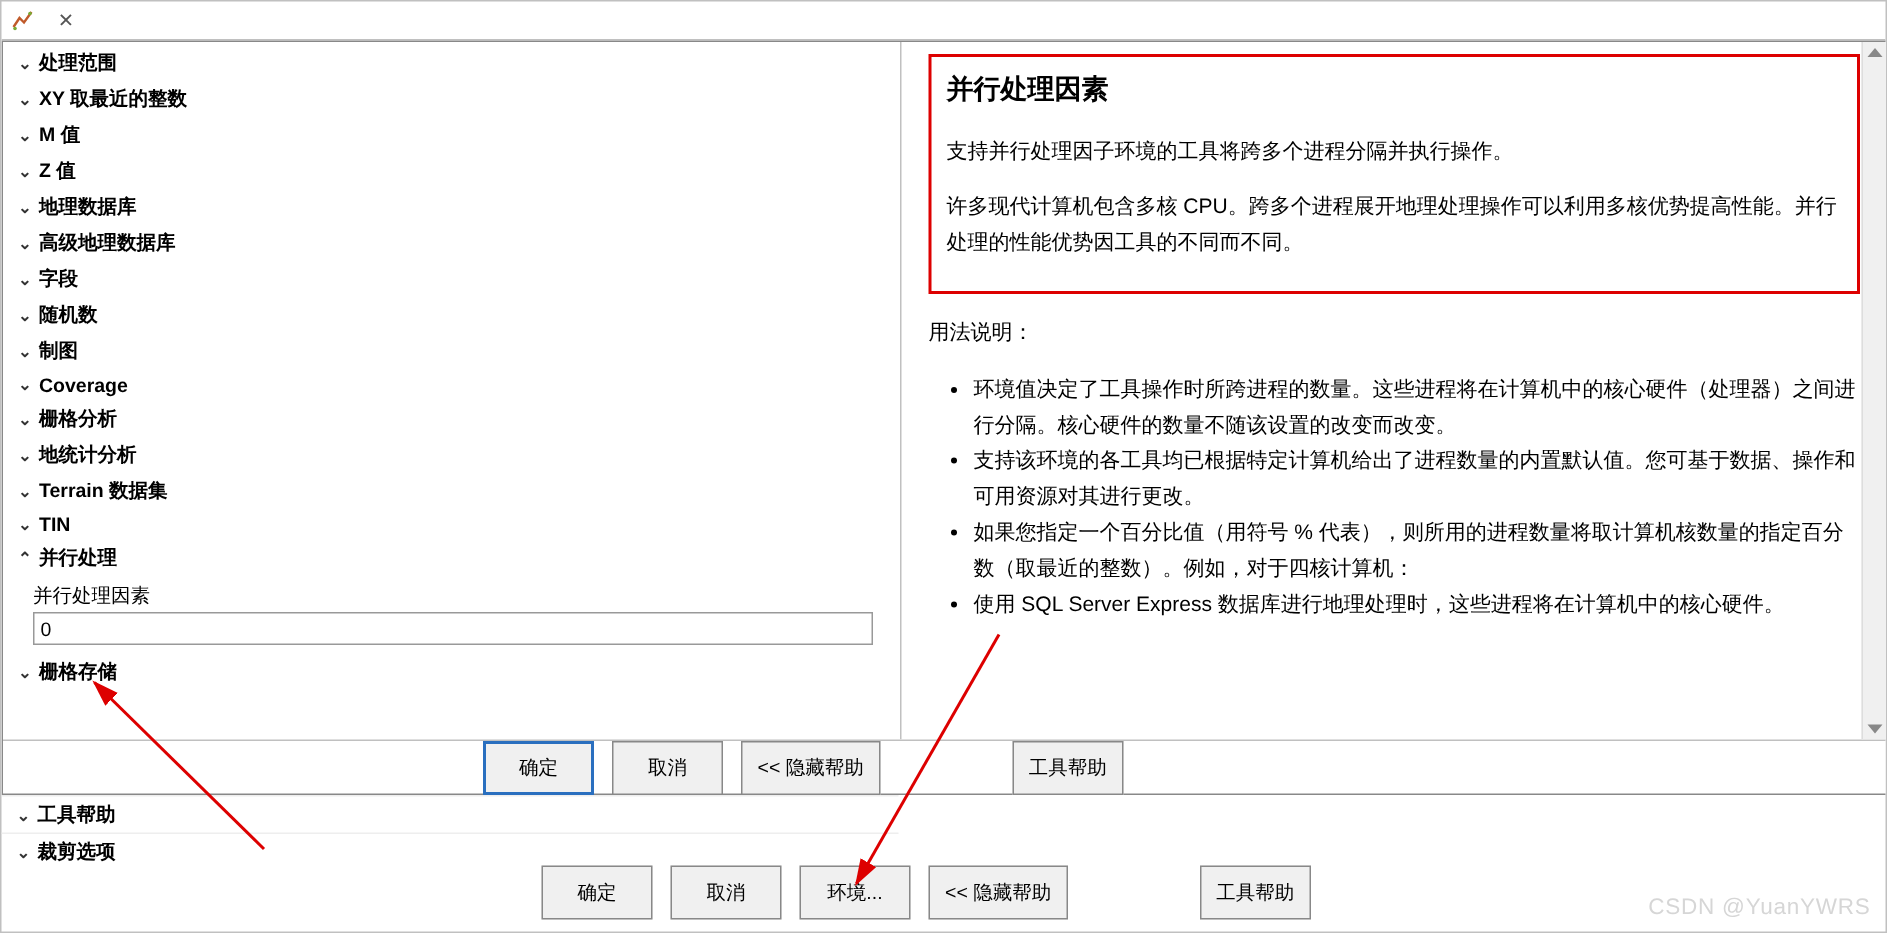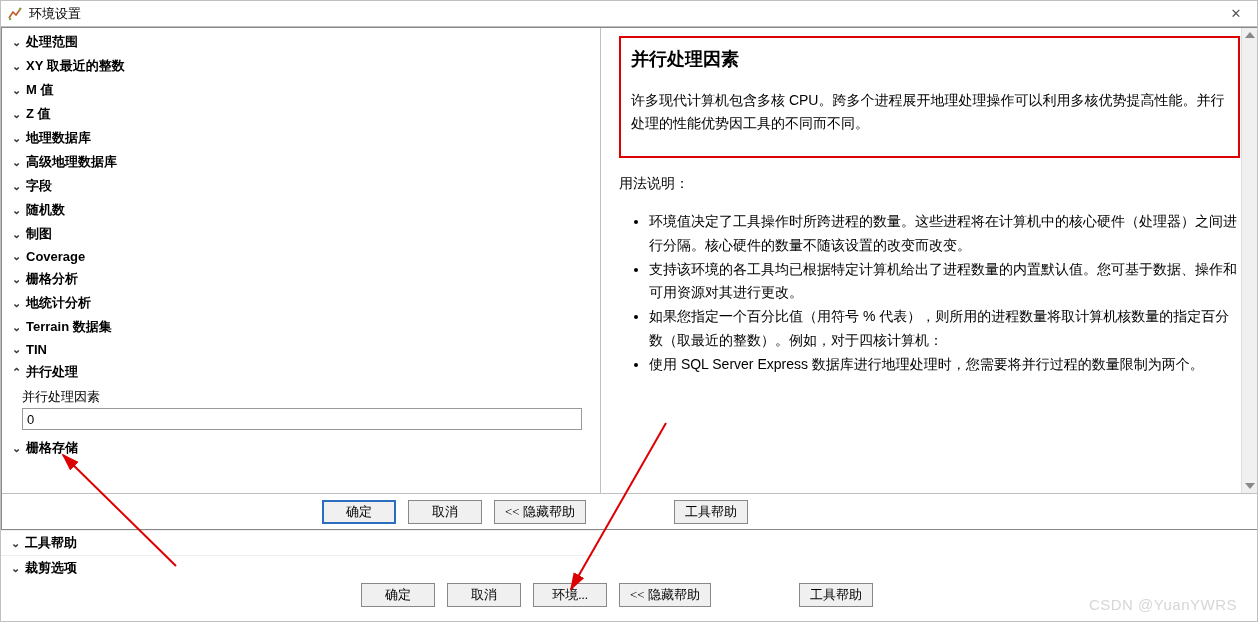--- a/index.html
+++ b/index.html
@@ -121,28 +121,27 @@
   .scrollbar-stub::before { top: 4px; border-bottom: 6px solid #888; }
   .scrollbar-stub::after { bottom: 4px; border-top: 6px solid #888; }
   .inner-buttonbar {
     height: 36px;
     border-top: 1px solid #c0c0c0;
     display: flex; align-items: center;
     padding-left: 320px;
   }
   .btn {
     min-width: 74px;
-    height: 24px;
+    height: 36px;
     margin-right: 12px;
     border: 1px solid #888;
     background: #f0f0f0;
     font-size: 13px;
     cursor: pointer;
     padding: 0 10px;
-    font-family: Liberation Serif, serif;
   }
   .btn.primary {
     border: 2px solid #2a6fbf;
   }
   .btn.help { margin-left: 76px; }
   .lower-cats {
     position: absolute;
     left: 0; top: 529px;
     width: 598px;
   }
@@ -154,41 +153,40 @@
     height: 32px;
     display: flex; align-items: center;
     padding-left: 360px;
   }
   .arrow {
     position: absolute;
     pointer-events: none;
   }
   .watermark {
     position: absolute;
-    right: 20px; bottom: 8px;
+    right: 10px; bottom: 8px;
     color: #d6d6d6;
     font-size: 15px;
     font-family: Arial;
     letter-spacing: 0.5px;
   }
 </style>
 </head>
 <body>
 
 <div class="window">
 
   <div class="titlebar">
     <span class="icon">
       <svg viewBox="0 0 16 16">
           <path d="M2 12 L6 6 L9 9 L14 2" stroke="#c05a2a" stroke-width="1.6" fill="none"></path>
           <circle cx="3" cy="13" r="1.2" fill="#7a3"></circle>
           <circle cx="13" cy="3" r="1.2" fill="#7a3"></circle>
         </svg>
     </span>
-    <span class="title">环境设置</span>
     <span class="close">✕</span>
   </div>
 
   <div class="inner-dialog">
     <div class="main-area">
 
       <div class="left-panel">
         <div class="cat">
             <span class="chev">⌄</span>
             <span>处理范围</span>
@@ -255,31 +253,32 @@
         </div>
         <div class="cat">
             <span class="chev">⌄</span>
             <span>栅格存储</span>
           </div>
       </div>
 
       <div class="right-panel">
         <div class="red-box">
           <h3>并行处理因素</h3>
+          <p>支持并行处理因子环境的工具将跨多个进程分隔并执行操作。</p>
           <p>许多现代计算机包含多核 CPU。跨多个进程展开地理处理操作可以利用多核优势提高性能。并行处理的性能优势因工具的不同而不同。</p>
         </div>
         <p>用法说明：</p>
         <ul>
           <li>环境值决定了工具操作时所跨进程的数量。这些进程将在计算机中的核心硬件（处理器）之间进行分隔。核心硬件的数量不随该设置的改变而改变。</li>
           <li>支持该环境的各工具均已根据特定计算机给出了进程数量的内置默认值。您可基于数据、操作和可用资源对其进行更改。</li>
           <li>
             <span>如果您指定一个百分比值（用符号 % 代表），则所用的进程数量将取计算机核数量的指定百分数（取最近的整数）。例如，对于四核计算机：</span>
           </li>
           <li>
-            <span>使用 SQL Server Express 数据库进行地理处理时，您需要将并行过程的数量限制为两个。</span>
+            <span>使用 SQL Server Express 数据库进行地理处理时，这些进程将在计算机中的核心硬件。</span>
             
           </li>
         </ul>
         <div class="scrollbar-stub"></div>
       </div>
     </div>
 
     <div class="inner-buttonbar">
       <button class="btn primary">确定</button>
       <button class="btn">取消</button>

